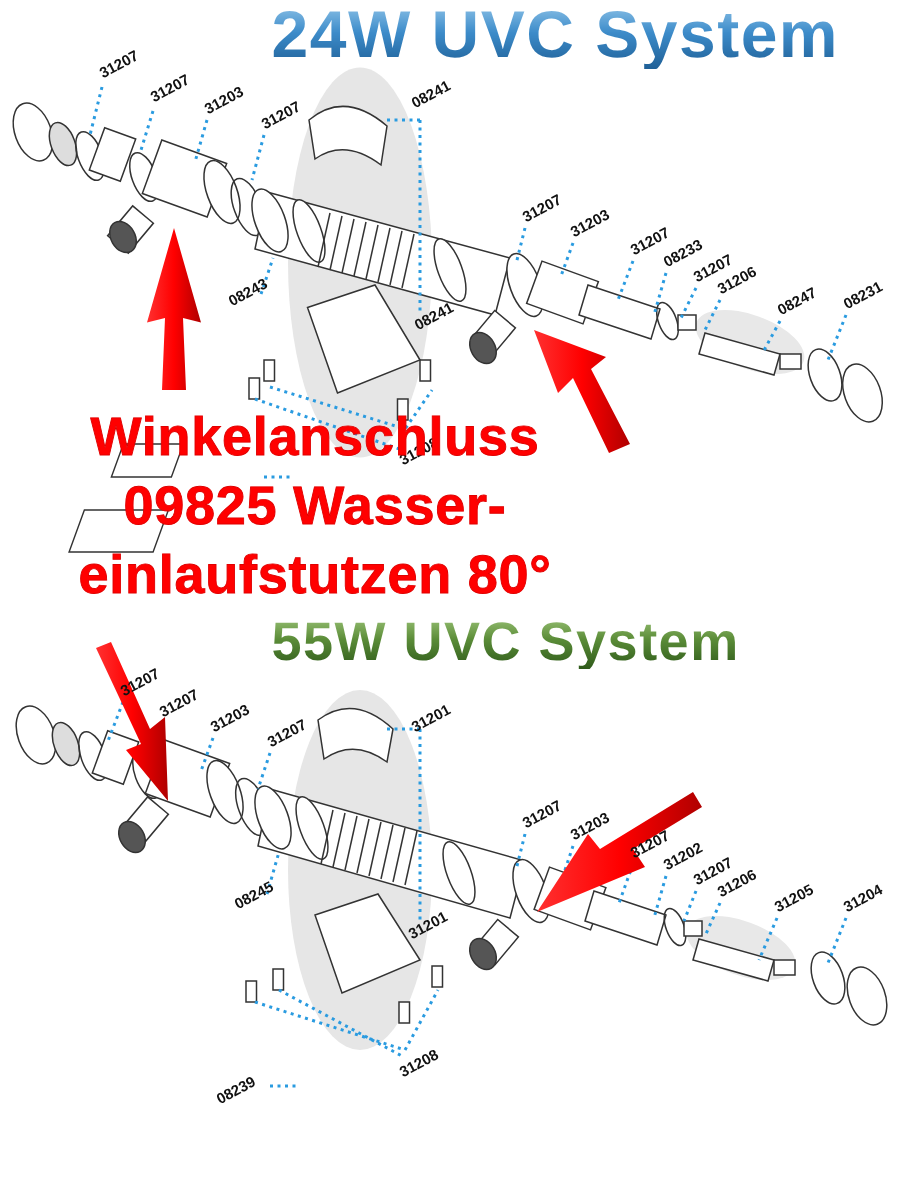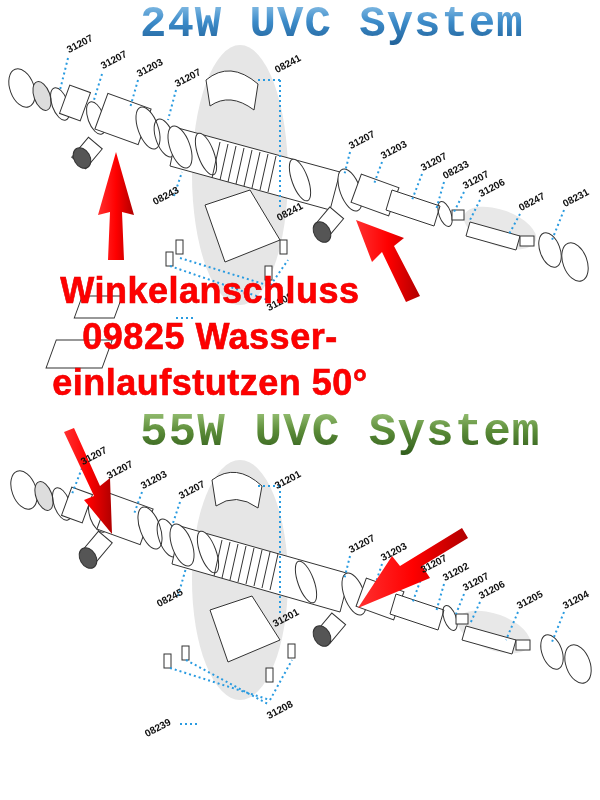--- a/index.html
+++ b/index.html
@@ -1,28 +1,28 @@
 <!DOCTYPE html>
 <html><head>
 <meta charset="utf-8">
 <style>
   html, body { margin:0; padding:0; background:#ffffff; }
   body { width:600px; height:800px; position:relative; overflow:hidden; font-family:"DejaVu Sans", sans-serif; }
   .title {
-    position:absolute; font-family:Liberation Mono, monospace; font-weight:bold;
-    letter-spacing:1px; white-space:nowrap; line-height:1;
+    position:absolute; font-family:Liberation Sans, sans-serif; font-weight:bold;
+    letter-spacing:1px; white-space:nowrap; line-height:1;margin-left:41px;
   }
   .title-24 {
     left:140px; top:2px; font-size:44px; color:#3f86bf;
     background:linear-gradient(180deg,#8fc3e8 0%,#3c8bc9 45%,#1f5f96 100%);
     -webkit-background-clip:text; background-clip:text; -webkit-text-fill-color:transparent;
     text-shadow:none;
   }
   .title-55 {
-    left:140px; top:410px; font-size:46px; color:#4e7f2f;
+    left:140px; top:410px; font-size:36px; color:#4e7f2f;
     background:linear-gradient(180deg,#9cc479 0%,#5b8c38 45%,#2e5a1a 100%);
     -webkit-background-clip:text; background-clip:text; -webkit-text-fill-color:transparent;
   }
   .red-text {
     position:absolute; left:0; width:420px; text-align:center; color:#ff0000;
     font-family:Liberation Sans, sans-serif; font-weight:bold; font-size:36px; line-height:46px;
     letter-spacing:0.5px; -webkit-text-stroke:0.6px #e00000;
   }
   .lbl {
     position:absolute; font-family:"Liberation Sans", sans-serif; font-weight:bold;
@@ -228,21 +228,21 @@
     <span class="lbl" style="left:466px;top:180px;">31207</span>
     <span class="lbl" style="left:482px;top:188px;">31206</span>
     <span class="lbl" style="left:522px;top:202px;">08247</span>
     <span class="lbl" style="left:566px;top:198px;">08231</span>
     <span class="lbl" style="left:270px;top:302px;">31208</span>
   </div>
 
   <div class="red-text" style="top:268px;">
     <div>Winkelanschluss</div>
     <div>09825 Wasser-</div>
-    <div>einlaufstutzen 50°</div>
+    <div>einlaufstutzen 80°</div>
   </div>
 
   <div>
     <span class="lbl" style="left:84px;top:456px;">31207</span>
     <span class="lbl" style="left:110px;top:470px;">31207</span>
     <span class="lbl" style="left:144px;top:480px;">31203</span>
     <span class="lbl" style="left:182px;top:490px;">31207</span>
     <span class="lbl" style="left:278px;top:480px;">31201</span>
     <span class="lbl" style="left:160px;top:598px;">08245</span>
     <span class="lbl" style="left:276px;top:618px;">31201</span>

